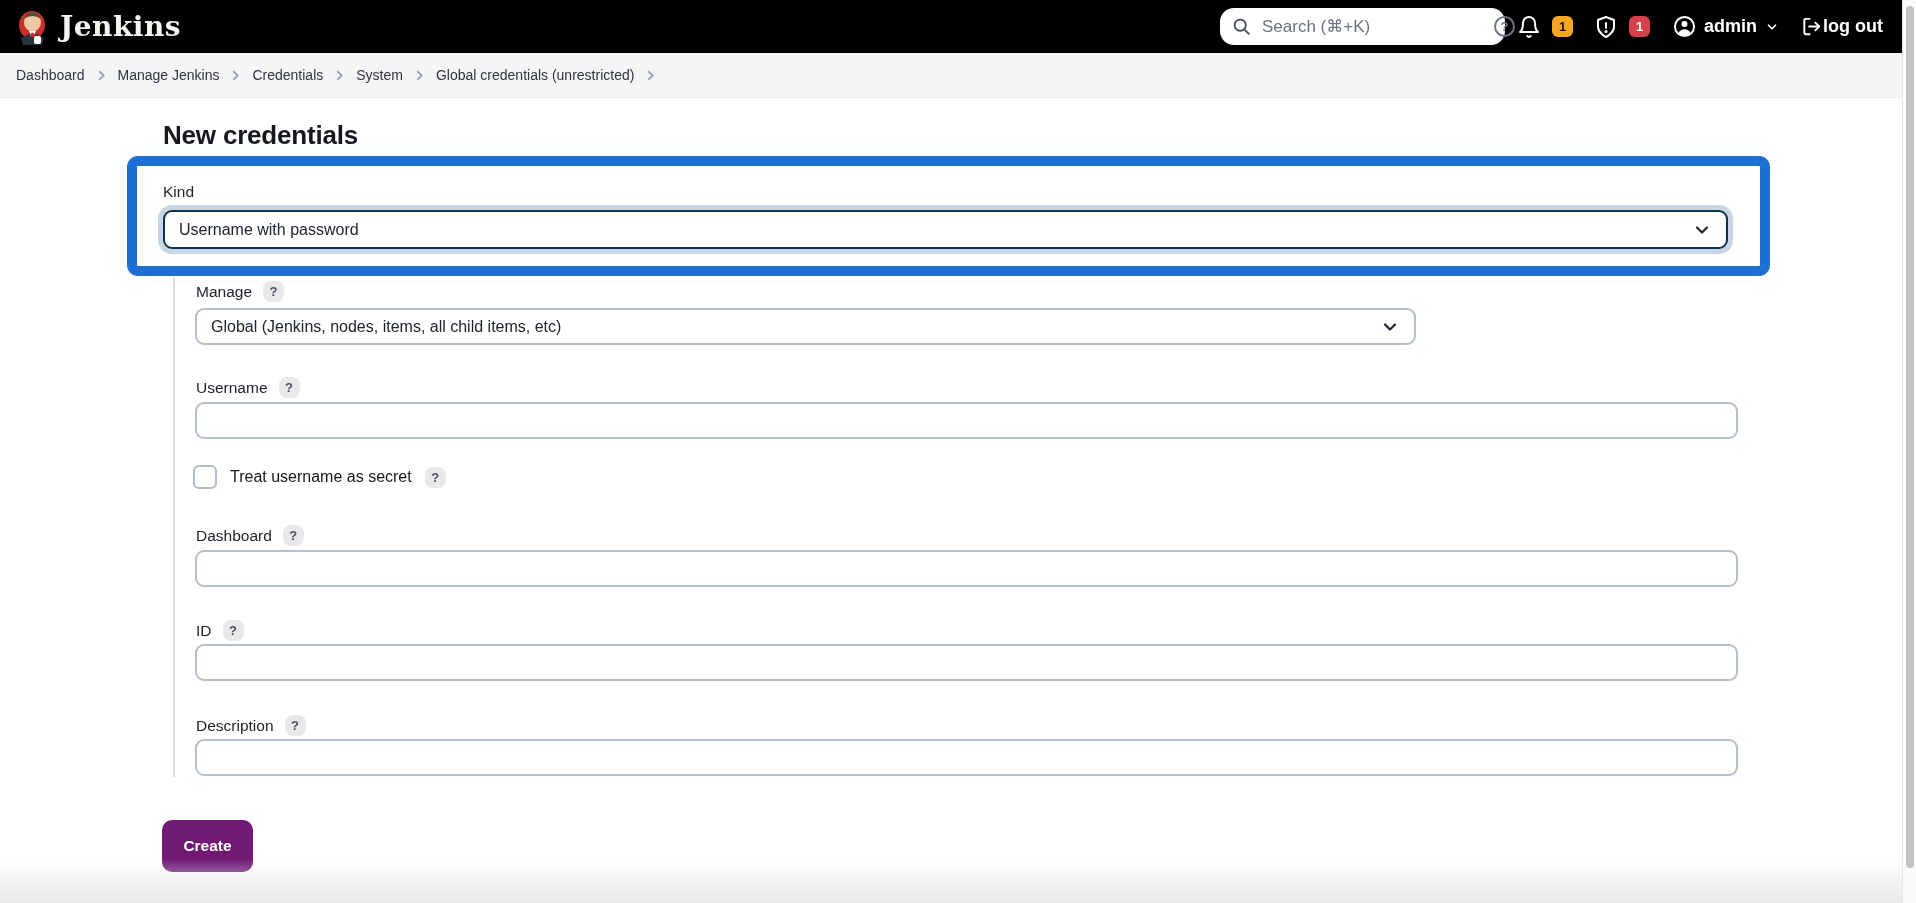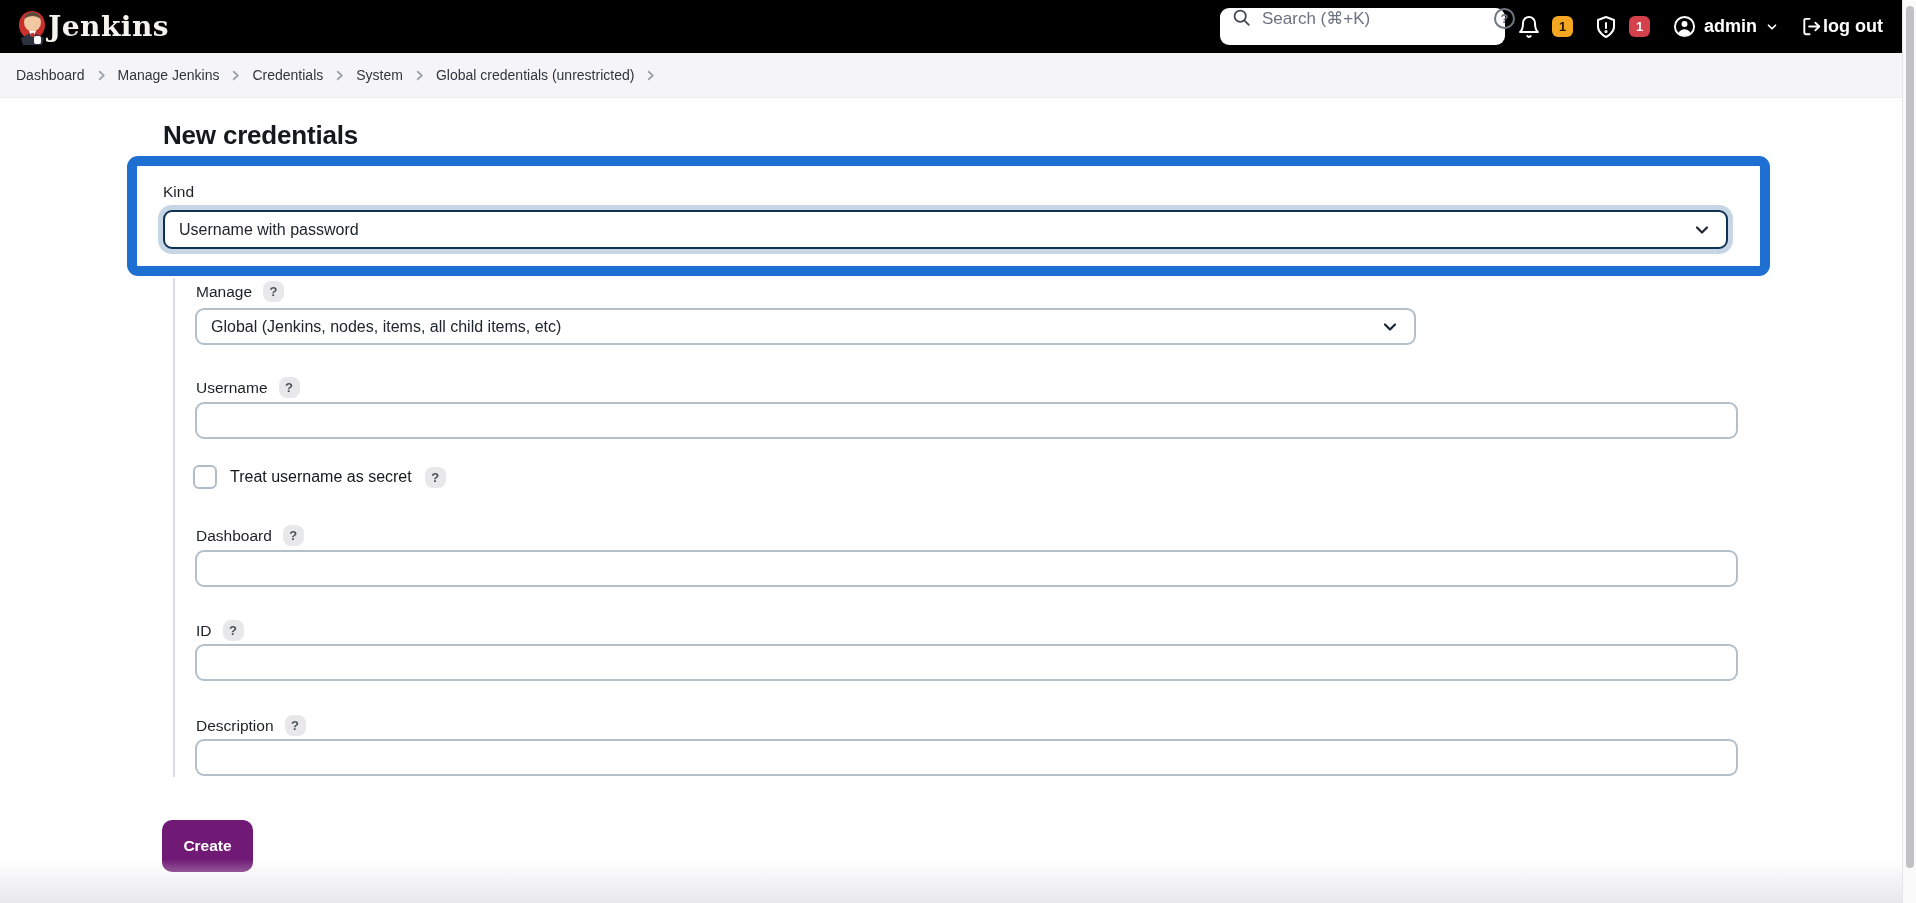--- a/index.html
+++ b/index.html
@@ -11,30 +11,30 @@
     font-family: "Liberation Sans", sans-serif;
     -webkit-font-smoothing: antialiased;
   }
   
   .topbar {
     position: absolute; left: 0; top: 0; width: 1916px; height: 53px;
     background: #000000;
   }
   .brand-wrap {
     position: absolute; left: 17px; top: 4px; height: 45px;
-    display: flex; align-items: center; gap: 0;
+    display: flex; align-items: center; gap: 12px;
   }
   .brand-name {
     font-family: "DejaVu Serif", serif;
     font-weight: 700; font-size: 28px; color: #f4f3ee; letter-spacing: 0.5px;
   }
   .searchbox {
     position: absolute; left: 1220px; top: 8px; width: 285px; height: 37px;
-    background: #ffffff; border-radius: 9px;
-    display: flex; align-items: flex-start; padding: 0 12px; box-sizing: border-box; gap: 9px;
+    background: #ffffff; border-radius: 14px;
+    display: flex; align-items: center; padding: 0 12px; box-sizing: border-box; gap: 9px;
   }
   .searchbox input {
     flex: 1; border: none; outline: none; background: transparent;
     font-family: "Liberation Sans", sans-serif;
     font-size: 17px; color: #374151;
   }
   .searchbox input::placeholder { color: #6b7280; }
   .help-circle {
     width: 21px; height: 21px; border-radius: 50%;
     border: 2px solid #6f7683; color: #6f7683;

